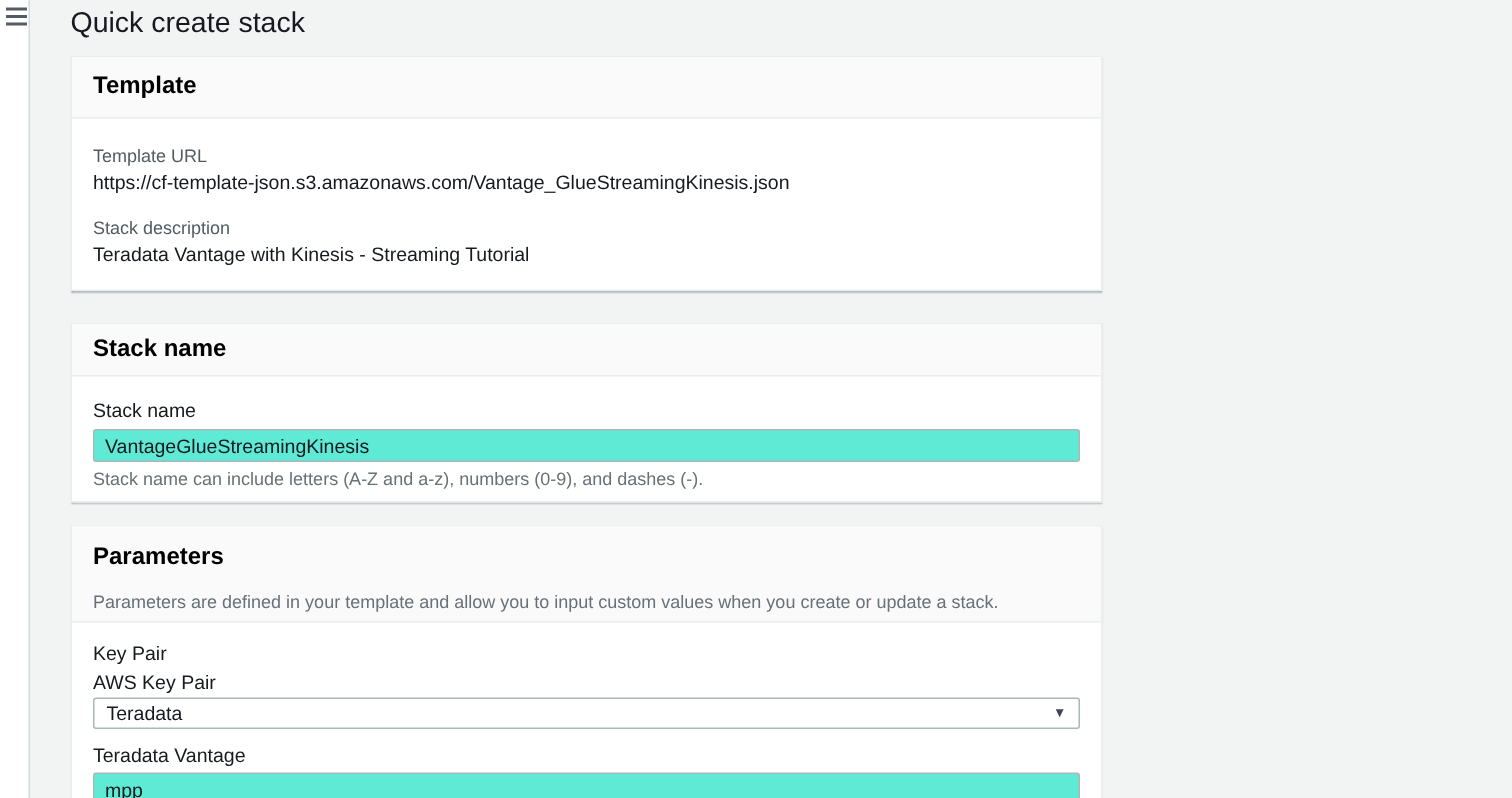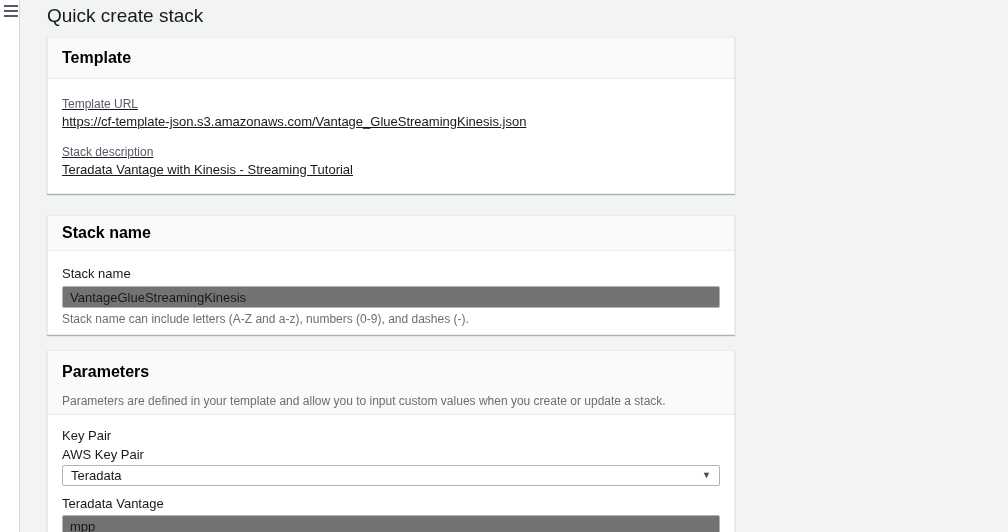--- a/index.html
+++ b/index.html
@@ -45,36 +45,36 @@
     background: #fafafa;
     border-bottom: 1px solid #eaeded;
   }
   .card-1 .card-header { padding: 11px 14px; }
   .card-2 .card-header { padding: 8px 14px; }
   .card-3 .card-header { padding: 12px 14px 5px; }
   .card-title { font-size: 16px; line-height: 18px; font-weight: 700; color: #000000; }
   .card-3 .card-title { line-height: 18px; }
   .card-desc { font-size: 12px; line-height: 15px; color: #687078; margin-top: 13px; }
 
-  .card-1 .card-body { padding: 18px 14px 16px; text-decoration: underline; }
+  .card-1 .card-body { padding: 18px 14px 16px; }
   .card-2 .card-body { padding: 15px 14px 8px; }
   .card-3 .card-body { padding: 13px 14px 0; }
 
   .ro-field { margin-bottom: 16px; }
   .ro-field:last-child { margin-bottom: 0; }
   .ro-label { font-size: 12px; line-height: 14px; color: #545b64; margin-bottom: 3px; }
   .ro-value { font-size: 13px; line-height: 15px; color: #16191f; }
 
   .form-label { font-size: 13px; line-height: 16px; color: #16191f; margin-bottom: 4px; }
   .text-input {
     display: block; width: 100%; height: 22px;
     border: 1px solid #aab7b8; border-radius: 2px;
     padding: 2px 7px; font-size: 13px; color: #16191f;
     font-family: "Liberation Sans", "DejaVu Sans", sans-serif;
-    background: #737373; outline: none;
+    background: #5eead4; outline: none;
   }
   .helper-text { font-size: 12px; line-height: 14px; color: #687078; margin-top: 4px; }
 
   .param-group-title { font-size: 13px; line-height: 16px; font-weight: 400; color: #16191f; }
   .param-label { font-size: 13px; line-height: 16px; color: #16191f; margin-top: 3px; }
   .group-2 { margin-top: 10px; }
 
   .select-box {
     margin-top: 2px;
     width: 100%; height: 21px;

